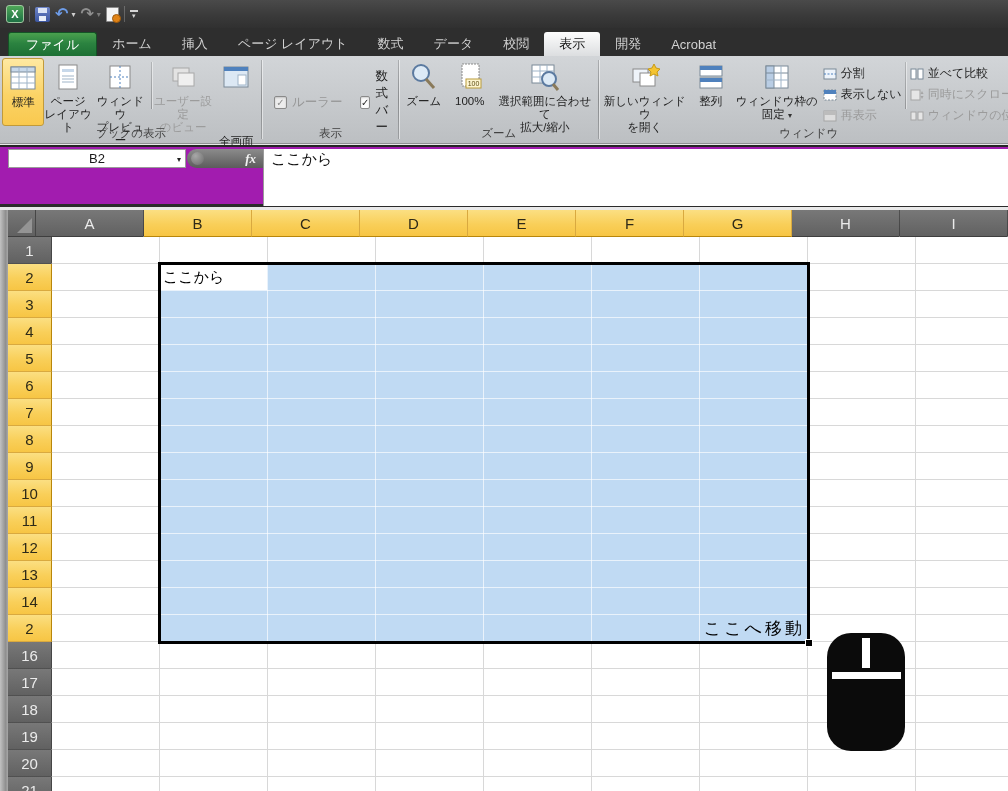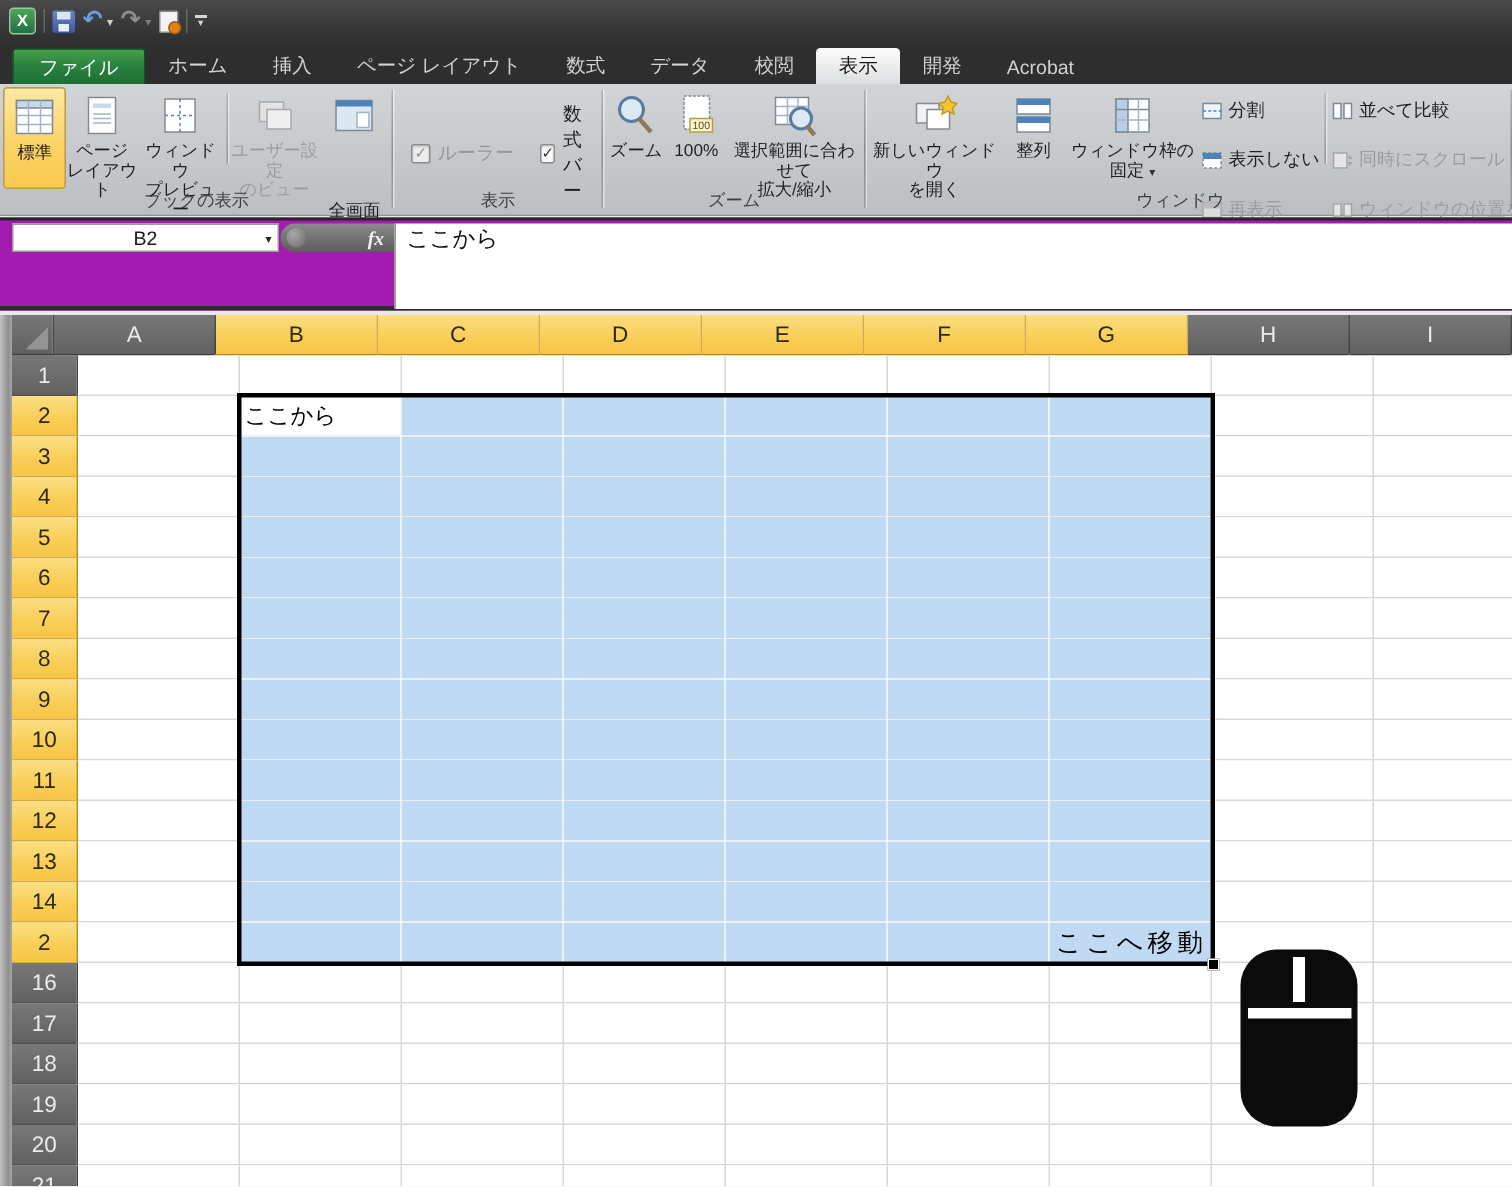--- a/index.html
+++ b/index.html
@@ -59,21 +59,21 @@
   .arrow-down { font-size:8px; color:#333; }
 
   .chk-grid { display:grid; grid-template-columns:86px auto; grid-row-gap:14px; padding:10px 6px 0 10px; }
   .chk-item { display:flex; align-items:center; gap:5px; font-size:12.5px; color:#1c1c1c; }
   .chk-item.dis { color:#969696; }
   .chk-box { width:13px; height:13px; background:#fdfdfd; border:1px solid #8a8a8a; border-radius:2px;
     display:flex; align-items:center; justify-content:center; font-size:10px; font-weight:bold; color:#2c2c2c;
     box-shadow:inset 0 1px 2px rgba(0,0,0,.18); }
   .chk-item.dis .chk-box { color:#8e8e8e; background:#ededed; }
 
-  .smallcol { display:flex; flex-direction:column; gap:14px; padding-top:6px; }
+  .smallcol { display:flex; flex-direction:column; gap:2px; padding-top:6px; }
   .smallbtn { display:flex; align-items:center; gap:4px; font-size:12px; color:#1e1e1e; height:19px;
     white-space:nowrap; padding:0 2px; }
   .smallbtn.dis { color:#9b9b9b; }
   .smallbtn svg { flex:none; }
 
   
   .formula-row { position:absolute; left:0; top:145px; width:100%; height:62px; background:#a21caf;
     border-top:2px solid #262626; border-bottom:3px solid #2b2b2b; }
   .name-box { position:absolute; left:8px; top:2px; width:178px; height:19px; background:#fff;
     border:1px solid #9a9a9a; display:flex; align-items:center; justify-content:center;
@@ -242,21 +242,21 @@
           <span>枠線</span>
         </div>
         <div class="chk-item">
           <span class="chk-box">✓</span>
           <span>見出し</span>
         </div>
       </div>
       <div class="rgroup-label">表示</div>
     </div>
 
-    <div class="rgroup" style="width:175px;">
+    <div class="rgroup" style="width:200px;">
       <div class="bigbtn" style="width:46px;">
         <svg class="ic" viewBox="0 0 32 32">
           <circle cx="13" cy="12" r="8" fill="#ddeaf6" stroke="#5b7aa0" stroke-width="2"></circle>
           <line x1="18" y1="18" x2="26" y2="27" stroke="#8a7a5a" stroke-width="3"></line>
         </svg>
         <span>ズーム</span>
       </div>
       <div class="bigbtn" style="width:46px;">
         <svg class="ic" viewBox="0 0 32 32">
           <rect x="8" y="3" width="17" height="22" fill="#ffffff" stroke="#8a8a8a" stroke-dasharray="2,1"></rect>

